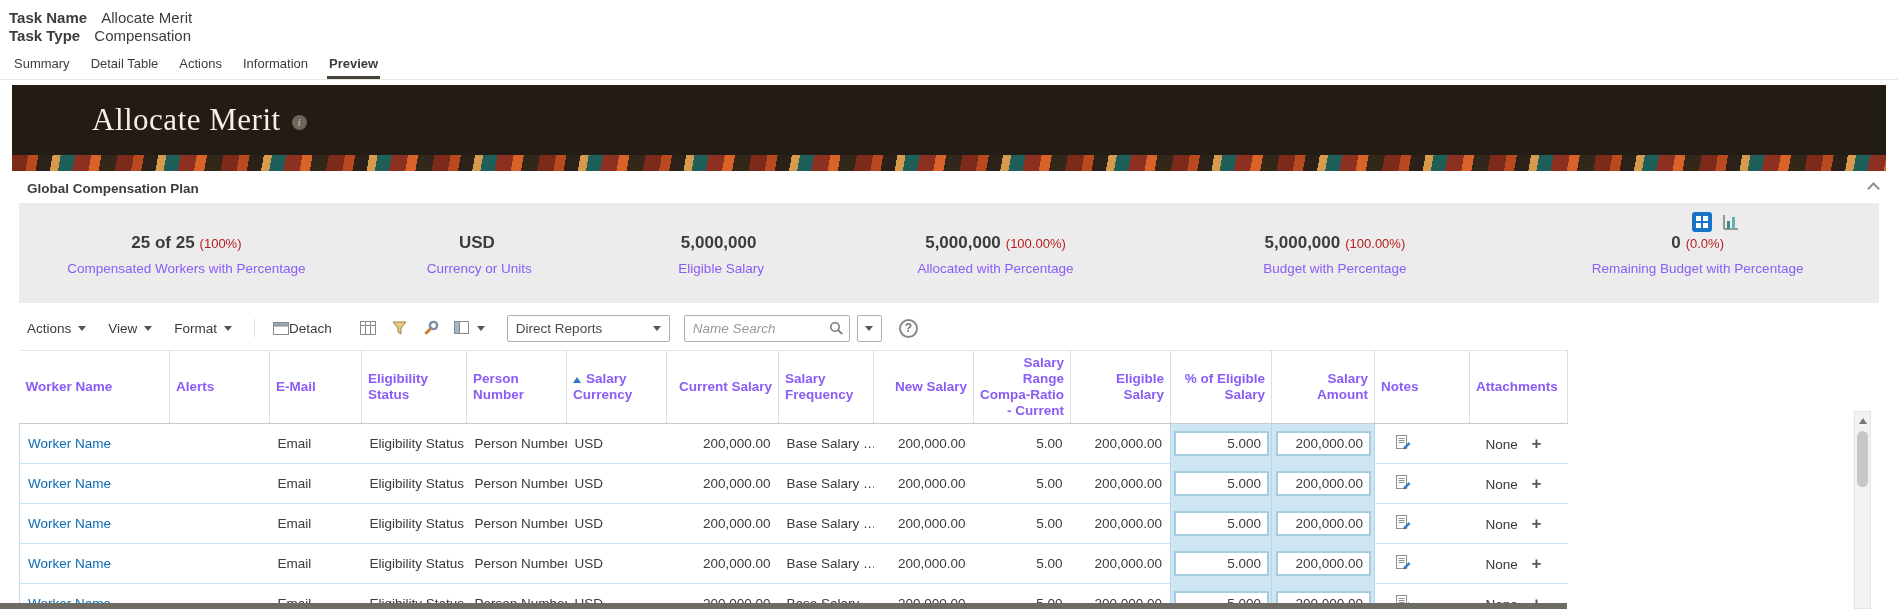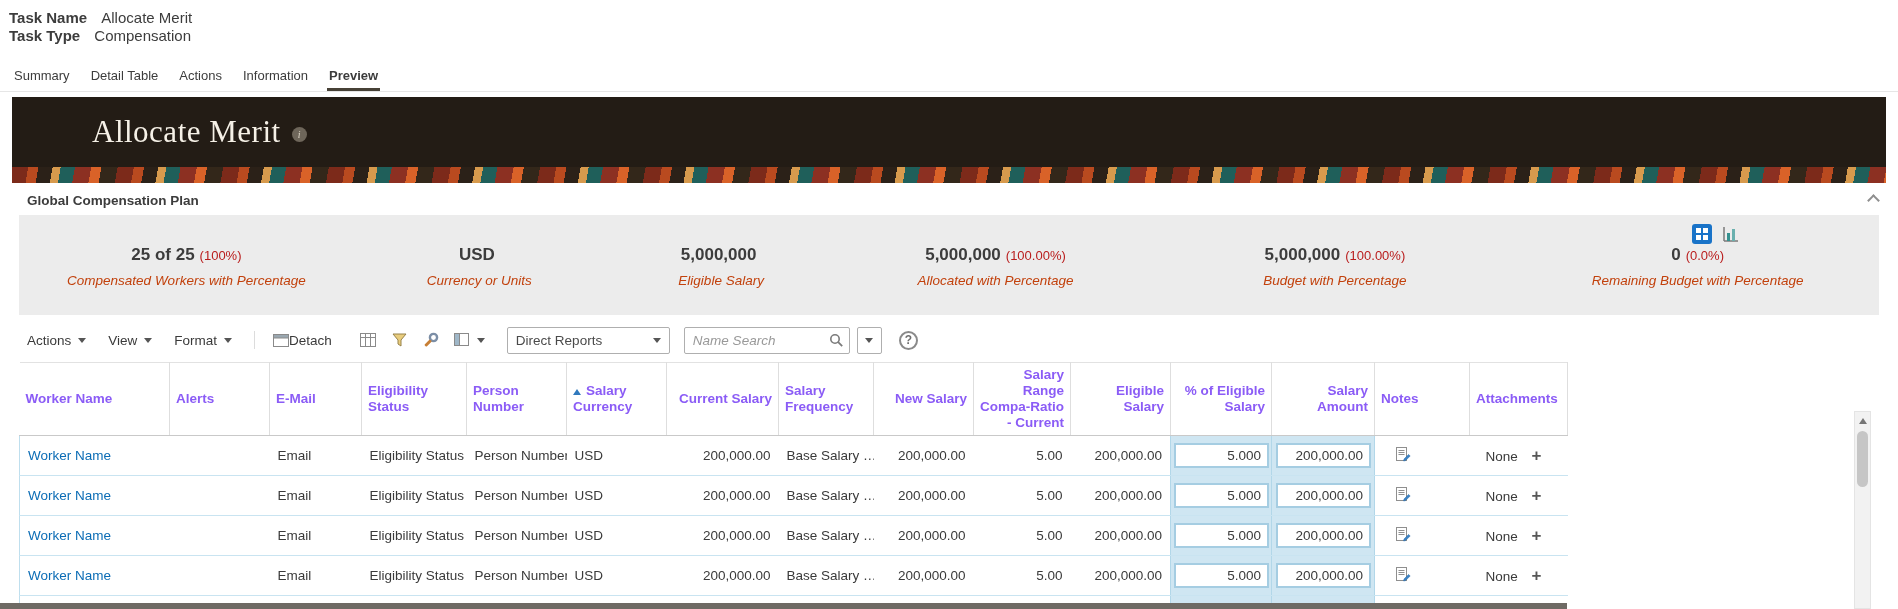--- a/index.html
+++ b/index.html
@@ -10,21 +10,21 @@
   }
   .page { position:relative; width:1898px; height:609px; overflow:hidden; }
 
   
   .top-meta { padding:9px 0 0 9px; }
   .meta-row { font-size:15px; line-height:17px; margin-bottom:1px; }
   .meta-label { font-weight:bold; color:#3c3c3c; }
   .meta-value { margin-left:10px; color:#3c3c3c; }
 
   
-  .tabs { display:flex; gap:17px; margin-top:20px; padding-left:12px; border-bottom:1px solid #e6e6e6;text-align:right; }
+  .tabs { display:flex; gap:17px; margin-top:8px; padding-left:12px; border-bottom:1px solid #e6e6e6;text-align:right; }
   .tab { font-size:13px; color:#3c3c3c; padding:4px 2px 8px; cursor:pointer; white-space:nowrap; }
   .tab.active { font-weight:bold; padding-bottom:5px; border-bottom:3px solid #474136; }
 
   
   .banner { position:relative; margin:5px 12px 0; height:86px; background:#231c15; }
   .banner-inner { height:70px; display:flex; align-items:center; padding-left:80px; gap:11px; }
   .banner-title { margin:0; font-family:"Liberation Serif", serif; font-weight:normal; font-size:31px; color:#f6f1e7; letter-spacing:.5px; }
   .info-icon { width:15px; height:15px; border-radius:50%; background:#6e665a; color:#ded7c8;
     font-size:10px; line-height:15px; text-align:center; font-style:italic;
     font-family:"Liberation Serif", serif; cursor:pointer; margin-top:4px; }
@@ -37,21 +37,21 @@
   .section-header { display:flex; justify-content:space-between; align-items:center; margin:7px 20px 0 27px; height:20px; }
   .section-title { font-size:13.5px; font-weight:bold; color:#3c3c3c; }
   .chev-up { width:9px; height:9px; border-left:2px solid #8f8f8f; border-top:2px solid #8f8f8f; transform:rotate(45deg); cursor:pointer; }
 
   
   .stats { position:relative; margin:5px 19px 0; height:100px; background:#ececec; display:flex; padding-top:30px; }
   .stat { text-align:center; }
   .stat.w1{width:18%} .stat.w2{width:13.5%} .stat.w3{width:12.5%} .stat.w4{width:17%} .stat.w5{width:19.5%} .stat.w6{width:19.5%}
   .stat-value { font-size:17px; font-weight:bold; color:#3c3c3c; white-space:nowrap; }
   .stat-pct { font-size:13px; font-weight:normal; margin-left:5px; color:#b91c1c; }
-  .stat-label { font-size:13.5px; margin-top:8px; color:#c2410c; white-space:nowrap;font-style:italic; }
+  .stat-label { font-size:13.5px; margin-top:8px; color:#8b5cf6; white-space:nowrap; }
   .view-toggles { position:absolute; top:9px; right:138px; display:flex; gap:9px; }
   .toggle { width:20px; height:20px; display:flex; align-items:center; justify-content:center; cursor:pointer; }
 
   
   .toolbar { display:flex; align-items:center; margin:10px 0 0 27px; height:30px; font-size:13.5px; }
   .menu { display:flex; align-items:center; margin-right:22px; cursor:pointer; white-space:nowrap; }
   .caret { width:0; height:0; border-left:4px solid transparent; border-right:4px solid transparent; border-top:5px solid #555; margin-left:7px; }
   .tb-sep { width:1px; height:18px; background:#dcdcdc; margin:0 18px 0 0; }
   .detach { display:flex; align-items:center; margin-right:28px; cursor:pointer; }
   .icon-group { display:flex; align-items:center; gap:15px; margin-right:22px; }

